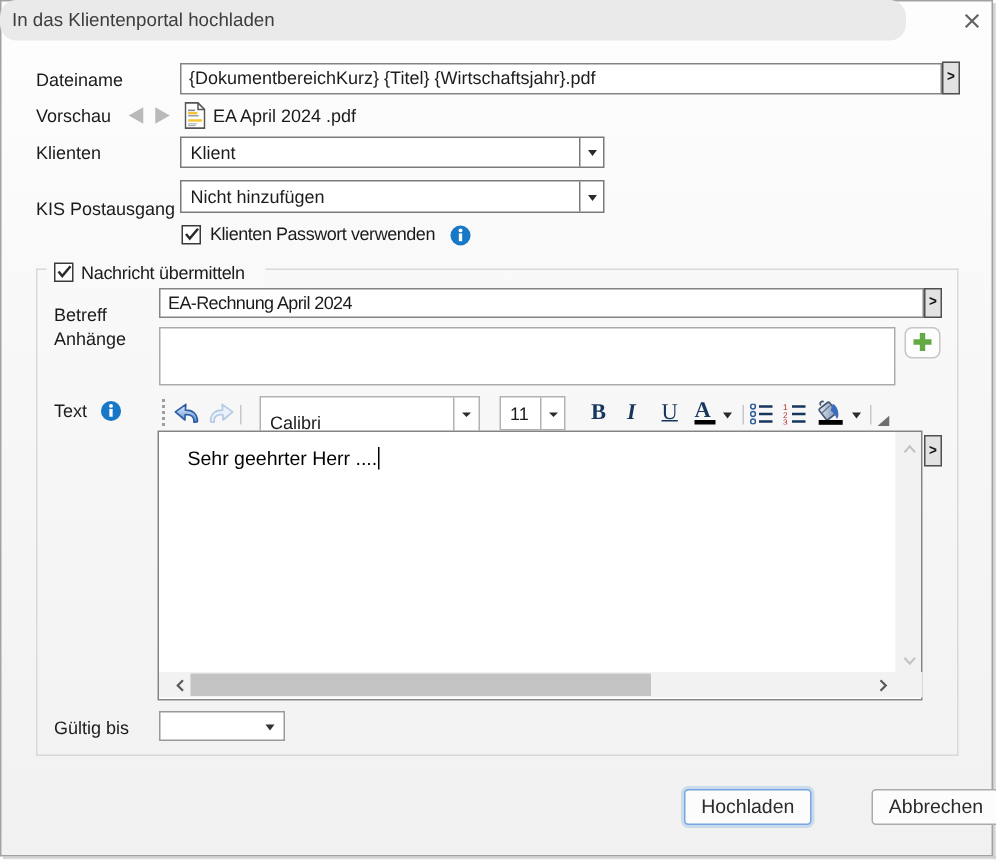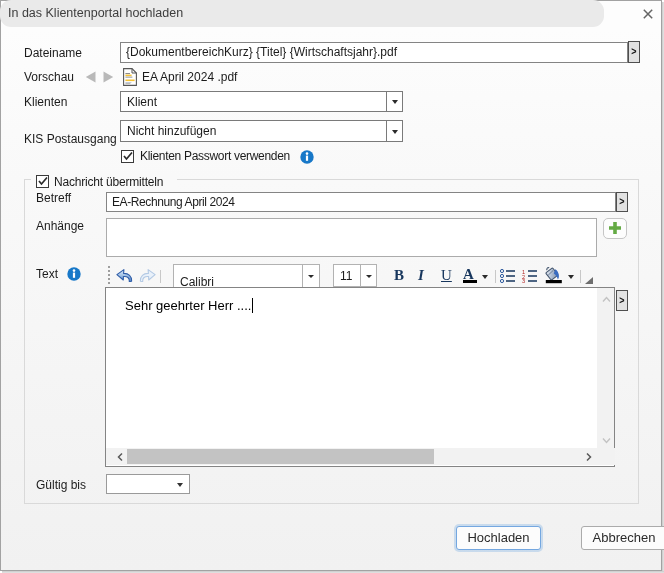--- a/index.html
+++ b/index.html
@@ -98,21 +98,21 @@
 <div class="groupline" style="left:24px; top:179px; width:1px; height:325px;"></div>
 <div class="groupline" style="left:638px; top:179px; width:1px; height:325px;"></div>
 <div class="groupline" style="left:24px; top:503px; width:615px; height:1px;"></div>
 <div class="abs" style="left:31px; top:173px; width:146px; height:17px; background:#f9f9f9;"></div>
 <div class="cb" style="left:36px; top:175px;"></div>
 <svg class="abs" style="left:37px; top:175px;" width="12" height="12" viewBox="0 0 12 12">
     <path d="M2 6 L4.5 9 L10 2.5" stroke="#2b2b2b" stroke-width="1.7" fill="none"></path>
   </svg>
 <div class="lbl" style="left:54px; top:176px; letter-spacing:-0.2px;">Nachricht übermitteln</div>
 
-<div class="lbl" style="left:36px; top:192px;text-align:center;">Betreff</div>
+<div class="lbl" style="left:36px; top:204px;text-align:center;">Betreff</div>
 <div class="tb" style="left:106px; top:192px; width:510px; height:20px; letter-spacing:-0.4px;">EA-Rechnung April 2024</div>
 <div class="gobtn" style="left:616px; top:192px; height:20px; line-height:18px;">
     <span>&gt;</span>
   </div>
 
 <div class="lbl" style="left:36px; top:220px;">Anhänge</div>
 <div class="abs" style="left:106px; top:218px; width:491px; height:39px; background:#fff; border:1px solid #ababab;"></div>
 <div class="abs" style="left:603px; top:218px; width:24px; height:20.5px; background:#fdfdfd; border:1px solid #c6c6c6; border-radius:5px;"></div>
 <svg class="abs" style="left:608px; top:221px;" width="14" height="14" viewBox="0 0 14 14">
   <path d="M7 1 V13 M1 7 H13" stroke="#64aa44" stroke-width="3.6"></path>

